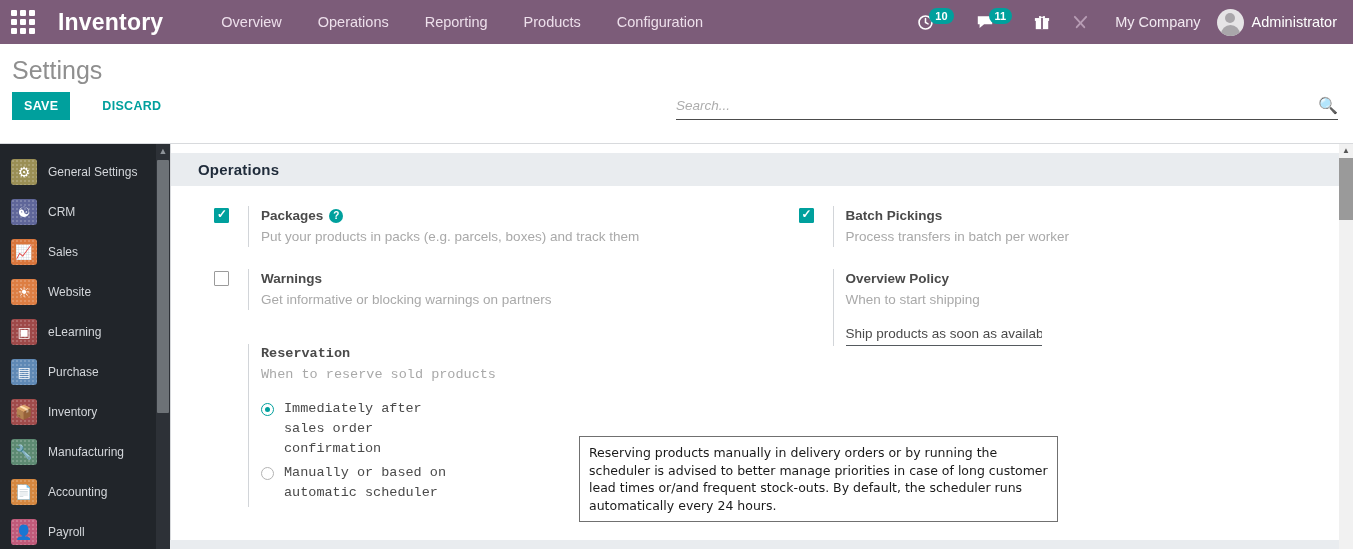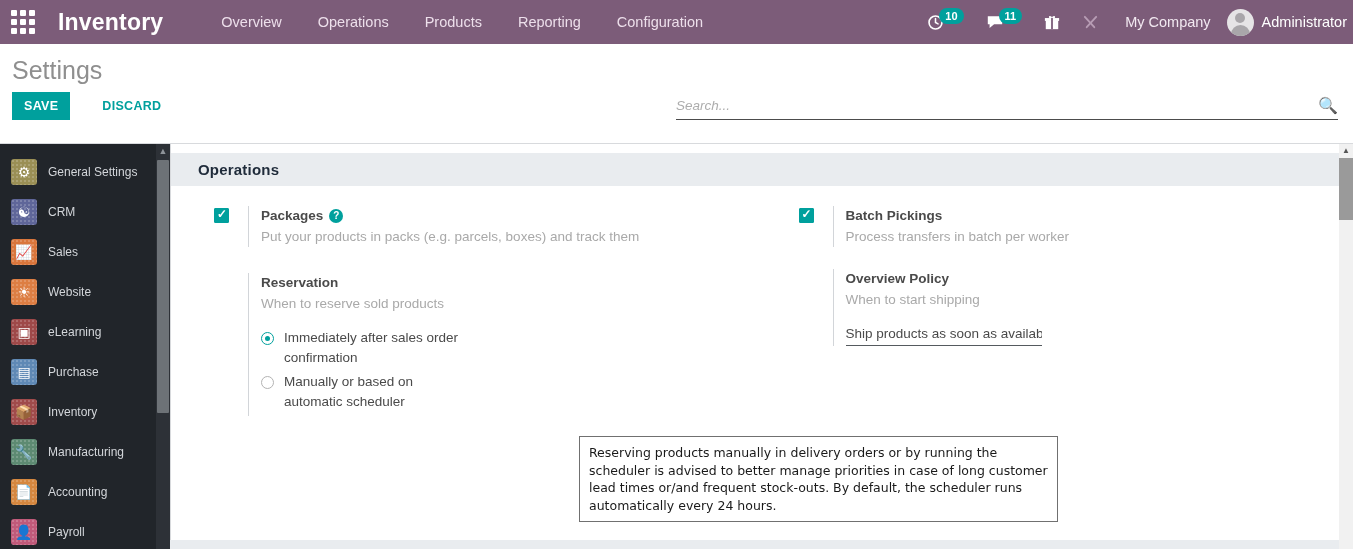--- a/index.html
+++ b/index.html
@@ -38,21 +38,21 @@
     white-space: nowrap;
   }
   .menu { display: flex; align-items: center; gap: 8px; }
   .menu-item {
     font-size: 14.5px; color: #eddfeb;
     padding: 13px 14px; cursor: pointer; white-space: nowrap;
   }
 
   .topbar-right {
     margin-left: auto; display: flex; align-items: center;
-    padding-right: 0; gap: 2px;
+    padding-right: 10px; gap: 2px;
   }
   .sysicon {
     position: relative; padding: 0 10px;
     display: flex; align-items: center; cursor: pointer;
     height: 44px;
   }
   .badge {
     background: #00a09d; color: #fff;
     font-size: 11px; font-weight: bold;
     border-radius: 9px; padding: 1px 6px;
@@ -278,22 +278,22 @@
         <i></i>
         <i></i>
     </div>
   </div>
 
   <div class="brand">Inventory</div>
 
   <div class="menu">
     <div class="menu-item">Overview</div>
     <div class="menu-item">Operations</div>
+    <div class="menu-item">Reporting</div>
     <div class="menu-item">Products</div>
-    <div class="menu-item">Reporting</div>
     <div class="menu-item">Configuration</div>
   </div>
 
   <div class="topbar-right">
 
     <div class="sysicon">
       <svg width="17" height="17" viewBox="0 0 20 20">
         <circle cx="10" cy="10" r="7.6" fill="none" stroke="#ffffff" stroke-width="1.9"></circle>
         <path d="M10 5.4 L10 10 L13 11.6" fill="none" stroke="#ffffff" stroke-width="1.8" stroke-linecap="round"></path>
       </svg>
@@ -424,22 +424,33 @@
             </div>
             <div class="text-col">
               <div class="s-title">
                 <span>Packages</span>
                 <span class="help-icon">?</span>
               </div>
               <div class="s-desc">Put your products in packs (e.g. parcels, boxes) and track them</div>
             </div>
           </div>
 
-
-          <div class="setting-row" style="margin-top:26px;">
+          <div class="setting-row">
+            <div class="ctrl-col">
+              <span class="chk"></span>
+            </div>
+            <div class="text-col">
+              <div class="s-title">
+                <span>Warnings</span>
+              </div>
+              <div class="s-desc">Get informative or blocking warnings on partners</div>
+            </div>
+          </div>
+
+          <div class="setting-row" style="margin-top:34px;font-family:Liberation Mono, monospace;">
             <div class="text-col nopad-ctrl">
               <div class="s-title">Reservation</div>
               <div class="s-desc">When to reserve sold products</div>
 
               <div class="radio-group">
                 <div class="radio-row">
                   <span class="radio on"></span>
                   <span class="radio-label">Immediately after sales order confirmation</span>
                 </div>
                 <div class="radio-row">

